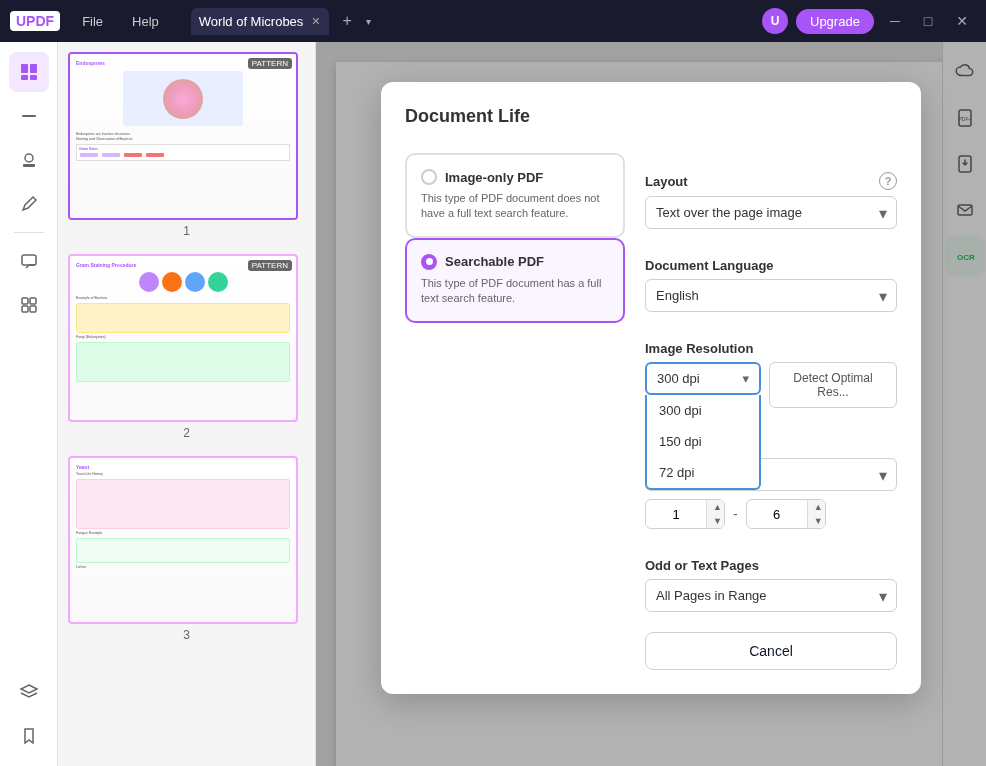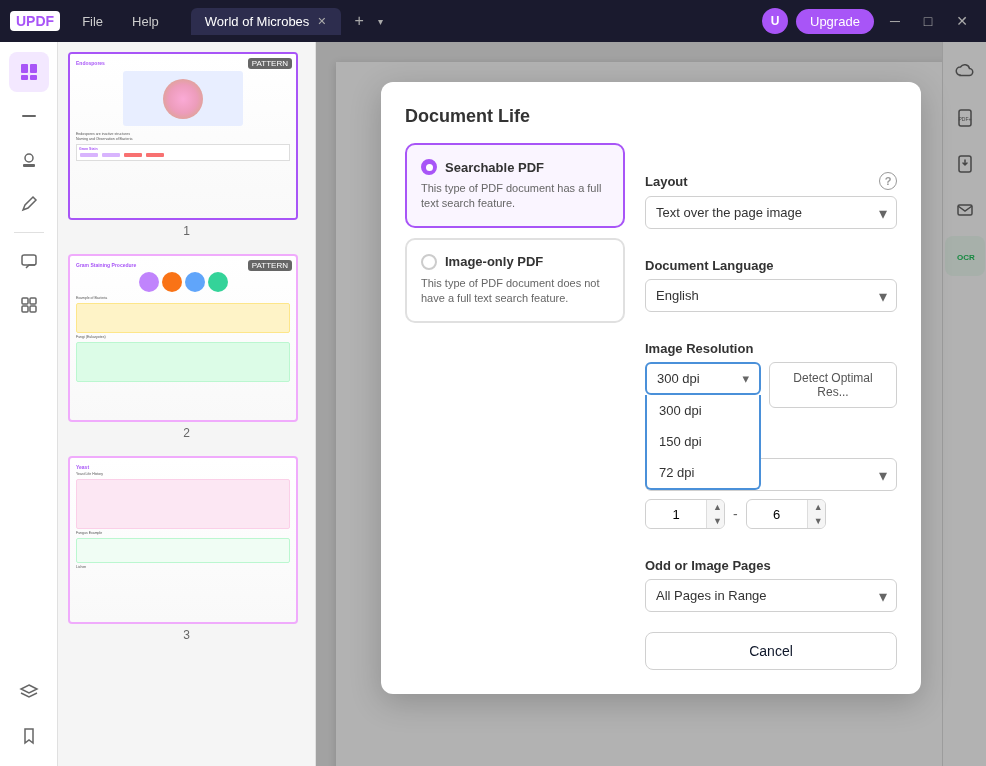--- a/index.html
+++ b/index.html
@@ -6,21 +6,21 @@
     body { font-family: -apple-system, BlinkMacSystemFont, 'Segoe UI', sans-serif; background: #f0f0f0; width: 986px; height: 766px; overflow: hidden; }
 
     
     .title-bar {
       display: flex; align-items: center; background: #1a1a2e; height: 42px; padding: 0 10px; gap: 10px;
     }
     .updf-logo { color: #a855f7; font-weight: 800; font-size: 14px; background: #fff; padding: 2px 6px; border-radius: 4px; }
     .title-bar-menu { display: flex; gap: 5px; }
     .menu-item { color: #ccc; font-size: 13px; padding: 4px 12px; cursor: pointer; border-radius: 4px; }
     .tab-area { display: flex; align-items: center; flex: 1; gap: 6px; margin-left: 10px; }
-    .tab { display: flex; align-items: center; background: #2d2d4e; color: #fff; font-size: 13px; padding: 6px 14px; border-radius: 6px 6px 0 0; gap: 8px; }
+    .tab { display: flex; align-items: center; background: #2d2d4e; color: #fff; font-size: 13px; padding: 6px 8px; border-radius: 6px 6px 0 0; gap: 8px; }
     .tab-close { color: #aaa; cursor: pointer; font-size: 11px; }
     .tab-add { color: #aaa; cursor: pointer; font-size: 16px; padding: 4px 8px; }
     .title-bar-right { display: flex; align-items: center; gap: 8px; }
     .upgrade-btn { background: #a855f7; color: white; border: none; padding: 5px 14px; border-radius: 16px; font-size: 13px; cursor: pointer; display: flex; align-items: center; gap: 6px; }
     .user-avatar { width: 26px; height: 26px; background: #a855f7; border-radius: 50%; display: flex; align-items: center; justify-content: center; color: white; font-size: 12px; font-weight: bold; }
     .win-btn { color: #aaa; cursor: pointer; font-size: 14px; padding: 4px 8px; }
     .dropdown-arrow { color: #aaa; font-size: 10px; }
 
     
     .main-layout { display: flex; height: calc(766px - 42px); }
@@ -324,36 +324,36 @@
           </svg>
       </div>
     </div>
 
     <div class="overlay">
       <div class="dialog">
         <div class="dialog-title">Document Life</div>
         <div class="dialog-inner">
           <div class="dialog-left">
 
+            <div class="doc-type-option" style="margin-top:10px;">
+              <div class="doc-type-header">
+                <div class="radio-empty"></div>
+                <span class="doc-type-name">Image-only PDF</span>
+              </div>
+              <div class="doc-type-desc">This type of PDF document does not have a full text search feature.</div>
+            </div>
+
             <div class="doc-type-option selected">
               <div class="doc-type-header">
                 <div class="radio-circle filled">
                   <div class="radio-dot"></div>
                 </div>
                 <span class="doc-type-name">Searchable PDF</span>
               </div>
               <div class="doc-type-desc">This type of PDF document has a full text search feature.</div>
-            </div>
-
-            <div class="doc-type-option" style="margin-top:10px;">
-              <div class="doc-type-header">
-                <div class="radio-empty"></div>
-                <span class="doc-type-name">Image-only PDF</span>
-              </div>
-              <div class="doc-type-desc">This type of PDF document does not have a full text search feature.</div>
             </div>
           </div>
 
           <div class="dialog-right">
 
             <div class="right-section">
               <div class="right-label">
                 <span>Layout</span>
                 <div class="help-icon">?</div>
               </div>
@@ -405,21 +405,21 @@
                   <input class="page-num-input" style="border: none; width: 60px;" type="text" value="6">
                   <div style="display:flex;flex-direction:column;border-left:1px solid #ddd;">
                     <span class="spin-up">▲</span>
                     <span class="spin-down">▼</span>
                   </div>
                 </div>
               </div>
             </div>
 
             <div class="right-section">
-              <div class="right-label">Odd or Image Pages</div>
+              <div class="right-label">Odd or Text Pages</div>
               <div class="select-wrapper">
                 <select class="select-box"><option>All Pages in Range</option></select>
               </div>
             </div>
 
             <div class="dialog-actions">
               <button class="cancel-btn">Cancel</button>
             </div>
           </div>
         </div>

